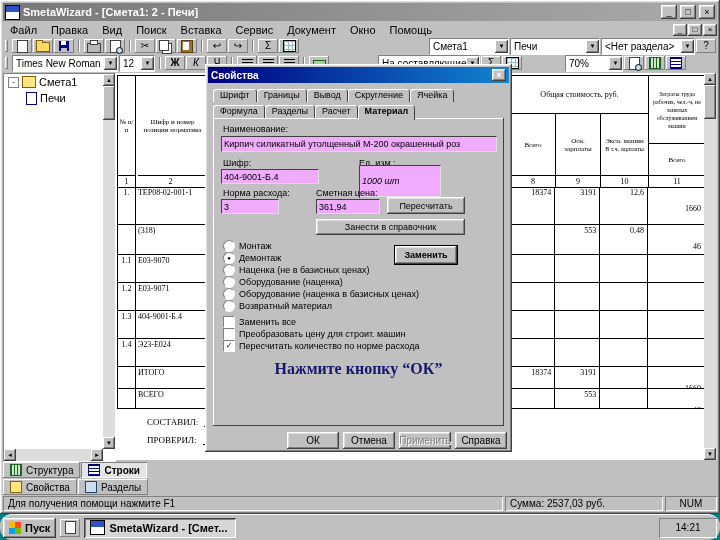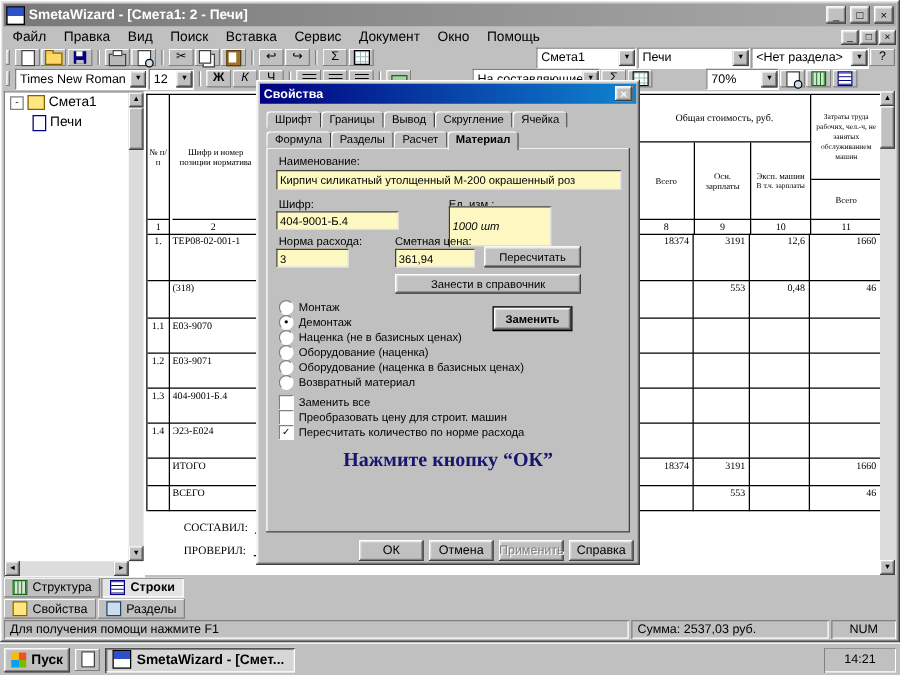--- a/index.html
+++ b/index.html
@@ -100,21 +100,21 @@
       padding:1px;overflow:hidden;}
   .trow{display:flex;margin-left:2px;width:588px;border-left:1px solid #000;box-sizing:border-box;}
   .trow>div{border-right:1px solid #000;border-bottom:1px solid #000;box-sizing:border-box;
             font-size:8px;line-height:10px;overflow:hidden;}
   .cn{width:18px;text-align:center;padding-top:1px;}
   .cc{width:70px;padding:1px 2px;}
   .cm{width:305px;}
   .c8{width:45px;text-align:right;padding:1px 3px;}
   .c9{width:45px;text-align:right;padding:1px 3px;}
   .c10{width:48px;text-align:right;padding:1px 3px;}
-  .c11{width:57px;text-align:right;padding:1px 3px;}
+  .c11{width:57px;text-align:right;padding:1px 3px;margin-top:16px;}
   .h38{height:38px;} .h30{height:30px;} .h28{height:28px;} .h22{height:22px;} .h20{height:20px;}
   .idx{height:12px;font-size:8px;text-align:center !important;padding:0 !important;}
   .sigrow{margin:8px 0 0 32px;font-size:9px;font-family:"Liberation Serif",serif;display:flex;align-items:flex-end;gap:6px;}
   .sigline{display:inline-block;width:110px;border-bottom:1px solid #000;height:9px;}
   #docvscroll{position:absolute;left:704px;top:73px;width:13px;height:387px;background:#dcdcdc;}
 
   
   #dlg{position:absolute;left:205px;top:64px;width:307px;height:388px;z-index:10;}
   .dlg-title{position:absolute;left:3px;top:3px;right:3px;height:16px;
              background:linear-gradient(90deg,#000080,#1084d0);color:#fff;font-weight:bold;
@@ -122,21 +122,21 @@
   .dlg-title .wbtn{width:14px;height:12px;margin-left:auto;}
   .tabrow{position:absolute;left:8px;display:flex;height:16px;align-items:flex-end;}
   #tabs-back{top:22px;} #tabs-front{top:38px;}
   .dtab{padding:1px 7px 2px;font-size:9px;background:#c0c0c0;white-space:nowrap;
         border-radius:3px 3px 0 0;box-shadow:inset 1px 1px 0 #fff,inset -1px 0 0 #404040;}
   .dtab.active{font-weight:bold;padding-bottom:4px;margin-bottom:-2px;position:relative;z-index:3;
         box-shadow:inset 1px 1px 0 #fff,inset -1px 0 0 #404040;}
   .tab-page{position:absolute;left:8px;top:54px;width:291px;height:308px;background:#c0c0c0;
             box-shadow:inset -1px -1px 0 #404040,inset 1px 1px 0 #fff;}
   .lbl{position:absolute;font-size:9px;white-space:nowrap;}
-  .inp{position:absolute;background:#fef9c3;border:1px solid;border-color:#404040 #dfdfdf #dfdfdf #404040;
+  .inp{position:absolute;background:#f0abfc;border:1px solid;border-color:#404040 #dfdfdf #dfdfdf #404040;
        font-size:9px;font-family:"Liberation Sans",sans-serif;padding:0 2px;box-sizing:border-box;outline:none;}
   .pbtn{position:absolute;display:flex;align-items:center;justify-content:center;font-size:9px;
         background:#c0c0c0;box-shadow:inset -1px -1px 0 #404040,inset 1px 1px 0 #fff,
         inset -2px -2px 0 #808080,inset 2px 2px 0 #dfdfdf;white-space:nowrap;}
   .pbtn.focus{outline:1px solid #000;font-weight:bold;}
   .radio,.check{position:absolute;display:flex;align-items:center;gap:4px;font-size:9px;white-space:nowrap;}
   .rdot{width:10px;height:10px;border-radius:50%;background:#fff;border:1px solid;
         border-color:#808080 #fff #fff #808080;display:flex;align-items:center;justify-content:center;
         font-size:6px;line-height:6px;flex:none;}
   .cbox{width:10px;height:10px;background:#fff;border:1px solid;border-color:#808080 #fff #fff #808080;
@@ -152,21 +152,21 @@
   .btabs{position:absolute;left:3px;display:flex;gap:1px;height:16px;}
   #btabs1{top:462px;} #btabs2{top:479px;}
   .btab{display:inline-flex;align-items:center;gap:4px;padding:0 7px;font-size:10px;
         background:#c0c0c0;box-shadow:inset -1px -1px 0 #808080,inset 1px 1px 0 #fff;}
   .btab.active{background:#e4e4e4;box-shadow:inset 1px 1px 0 #808080,inset -1px -1px 0 #fff;font-weight:bold;justify-content:center;}
   #status{position:absolute;left:3px;right:3px;top:496px;height:15px;display:flex;gap:2px;}
   .spanel{box-shadow:inset 1px 1px 0 #808080,inset -1px -1px 0 #fff;padding:0 5px;font-size:10px;
           display:flex;align-items:center;white-space:nowrap;overflow:hidden;}
   .spanel.grow{flex:1;} .spanel.sum{width:148px;flex:none;} .spanel.num{width:42px;flex:none;justify-content:center;}
   #taskbar{position:absolute;left:0;top:514px;width:720px;height:26px;background:#c0c0c0;
-           border-top:1px solid #fff;box-sizing:border-box;display:flex;align-items:center;gap:4px;padding:0 3px;}
+           border-top:1px solid #fff;box-sizing:border-box;display:flex;align-items:center;gap:4px;padding:0 3px;border-radius:12px;}
   .tkbtn{height:20px;display:flex;align-items:center;gap:4px;padding:0 6px;background:#c0c0c0;
          box-shadow:inset -1px -1px 0 #404040,inset 1px 1px 0 #fff,inset -2px -2px 0 #808080,inset 2px 2px 0 #dfdfdf;
          font-size:11px;flex:none;}
   .tkbtn.pressed{box-shadow:inset 1px 1px 0 #404040,inset -1px -1px 0 #fff,inset 2px 2px 0 #808080;
          background:#d6d6d6;font-weight:bold;width:140px;overflow:hidden;}
   .flag{width:12px;height:12px;flex:none;
         background:conic-gradient(#f25022 0 25%,#7fba00 0 50%,#00a4ef 0 75%,#ffb900 0);}
   .tray{margin-left:auto;height:20px;width:58px;display:flex;align-items:center;justify-content:center;
         box-shadow:inset 1px 1px 0 #808080,inset -1px -1px 0 #fff;font-size:10px;flex:none;}
 </style>

